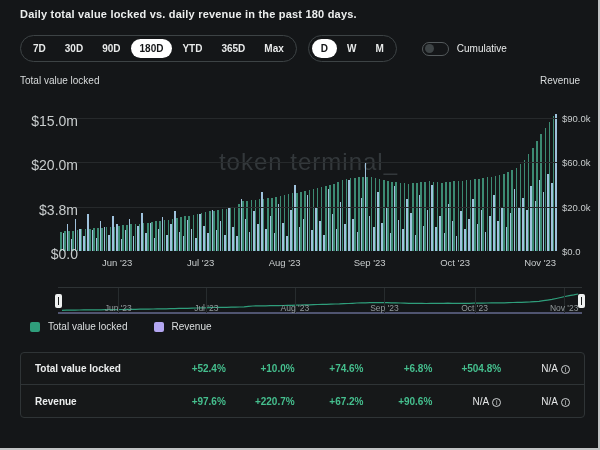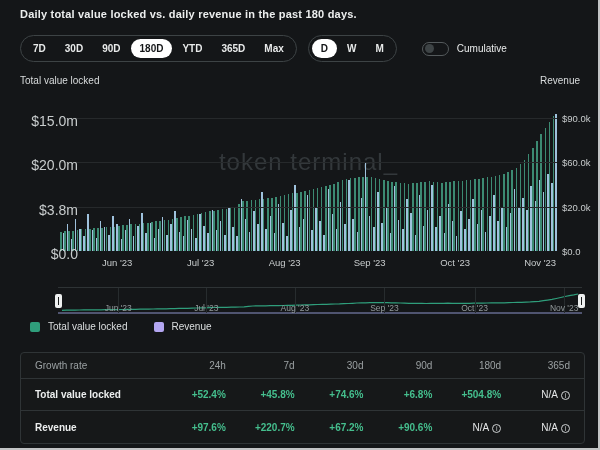--- a/index.html
+++ b/index.html
@@ -633,33 +633,24 @@
         <span class="swatch" style="background: rgb(47, 158, 123);"></span>
         <span class="legend-label">Total value locked</span>
       </div>
       <div class="legend-item">
         <span class="swatch" style="background: rgb(179, 166, 241);"></span>
         <span class="legend-label">Revenue</span>
       </div>
     </div>
 
   <div class="gtable">
-    <div class="trow head">
-        <div class="tcell first">Growth rate</div>
-        <div class="tcell">24h</div>
-        <div class="tcell">7d</div>
-        <div class="tcell">30d</div>
-        <div class="tcell">90d</div>
-        <div class="tcell">180d</div>
-        <div class="tcell">365d</div>
-      </div>
     <div class="trow body">
         <div class="tcell first">Total value locked</div>
         <div class="tcell"><span class="val-pos">+52.4%</span></div>
-        <div class="tcell"><span class="val-pos">+45.8%</span></div>
+        <div class="tcell"><span class="val-pos">+10.0%</span></div>
         <div class="tcell"><span class="val-pos">+74.6%</span></div>
         <div class="tcell"><span class="val-pos">+6.8%</span></div>
         <div class="tcell"><span class="val-pos">+504.8%</span></div>
         <div class="tcell"><span class="val-na">N/A</span><span class="info-icon">i</span></div>
       </div>
     <div class="trow body">
         <div class="tcell first">Revenue</div>
         <div class="tcell"><span class="val-pos">+97.6%</span></div>
         <div class="tcell"><span class="val-pos">+220.7%</span></div>
         <div class="tcell"><span class="val-pos">+67.2%</span></div>

